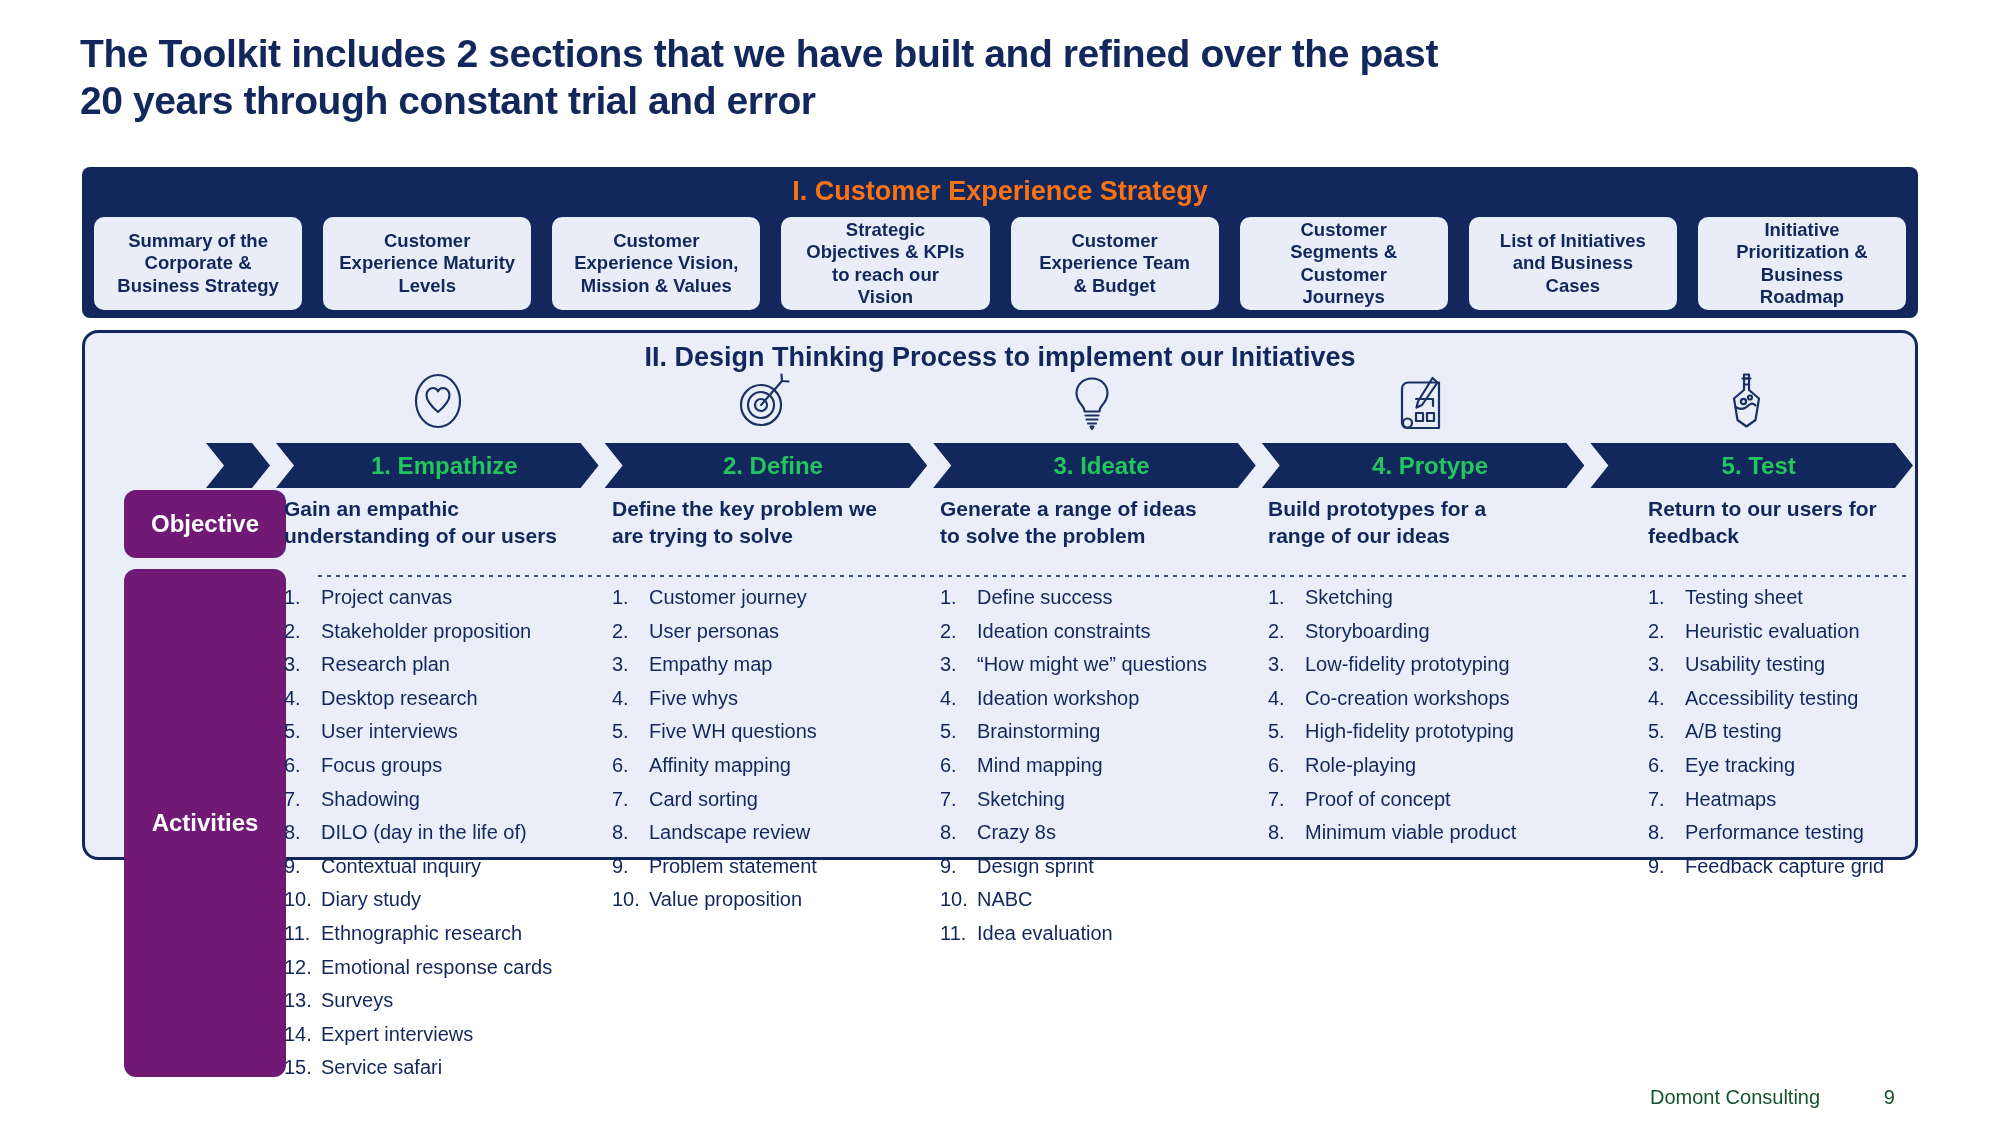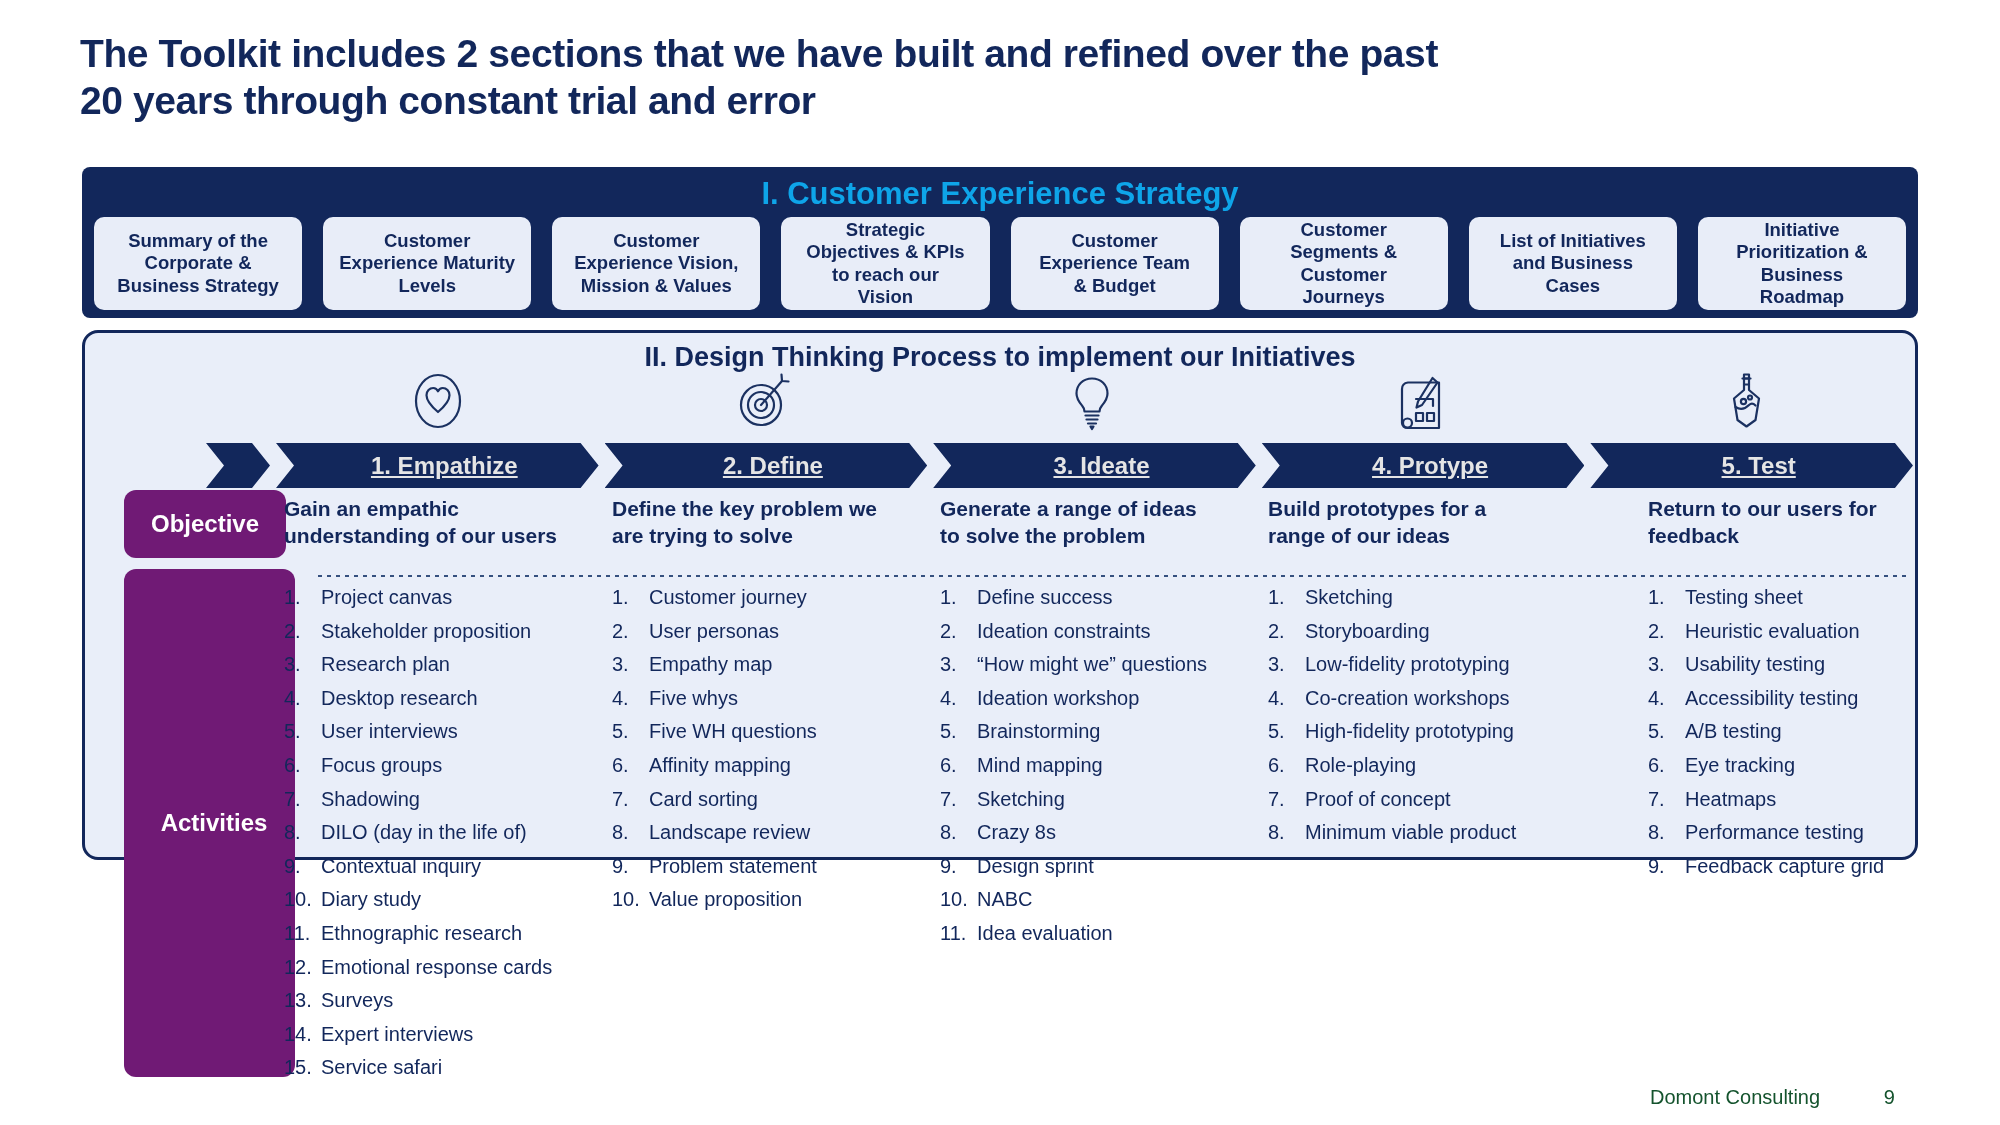--- a/index.html
+++ b/index.html
@@ -7,21 +7,21 @@
          font-family:"Liberation Sans",sans-serif;color:#15295B;}
 
   
   .title{position:absolute;left:80px;top:30px;font-size:39px;font-weight:bold;
          color:#12275B;line-height:47px;letter-spacing:-0.4px;white-space:nowrap;}
 
   
   .sec1{position:absolute;left:82px;top:167px;width:1836px;height:151px;
         background:#12275B;border-radius:8px;}
   .sec1-header{position:absolute;left:0;right:0;top:9px;text-align:center;
-        color:#0ea5e9;font-weight:bold;font-size:31px;}
+        color:#f97316;font-weight:bold;font-size:27px;}
   .sec1-boxes{position:absolute;left:12px;right:12px;top:50px;bottom:8px;
         display:flex;gap:21px;}
   .sec1-box{flex:1;background:#E8EDF8;border-radius:10px;display:flex;
         align-items:center;justify-content:center;text-align:center;
         font-weight:bold;font-size:18.5px;line-height:1.2;white-space:pre-line;
         color:#12275B;padding:0 6px;}
 
   
   .panel{position:absolute;left:82px;top:330px;width:1836px;height:530px;
         background:#E9EEF9;border:3px solid #12275B;border-radius:16px;box-sizing:border-box;}
@@ -29,28 +29,28 @@
         color:#12275B;font-weight:bold;font-size:27px;}
 
   .phase-icon{position:absolute;top:36px;width:64px;height:64px;}
   .i0{left:321px}.i1{left:648px}.i2{left:975px}.i3{left:1302px}.i4{left:1629px}
 
   
   .band{position:absolute;left:121px;top:110px;width:1707px;height:45px;display:flex;gap:6px;}
   .chev{background:#12275B;clip-path:polygon(0 0,calc(100% - 18px) 0,100% 50%,calc(100% - 18px) 100%,0 100%,18px 50%);}
   .stub{width:64px;flex:none;}
   .seg{flex:1;display:flex;align-items:center;justify-content:center;
-       color:#e5e5e5;font-weight:bold;font-size:24px;padding-left:14px;text-decoration:underline;}
+       color:#22c55e;font-weight:bold;font-size:24px;padding-left:14px;}
 
   
   .rowlabel{position:absolute;left:39px;width:162px;background:#701a75;border-radius:12px;
        display:flex;align-items:center;justify-content:center;color:#fff;
        font-weight:bold;font-size:24px;}
   .obj-label{top:157px;height:68px;}
-  .act-label{top:236px;height:508px;padding-left:9px;}
+  .act-label{top:236px;height:508px;}
 
   .obj-text{position:absolute;top:162px;width:330px;font-weight:bold;font-size:21px;
        line-height:27px;color:#12275B;white-space:pre-line;}
   .c0{left:199px}.c1{left:527px}.c2{left:855px}.c3{left:1183px}.c4{left:1563px}
 
   .dash{position:absolute;left:233px;top:242px;width:1592px;height:2px;
        background:repeating-linear-gradient(90deg,#35507F 0 4px,transparent 4px 9px);}
 
   ol.acts{position:absolute;top:248px;margin:0;padding:0;list-style:none;width:322px;}
   ol.acts li{display:flex;font-size:20px;line-height:33.6px;color:#12275B;white-space:nowrap;}

